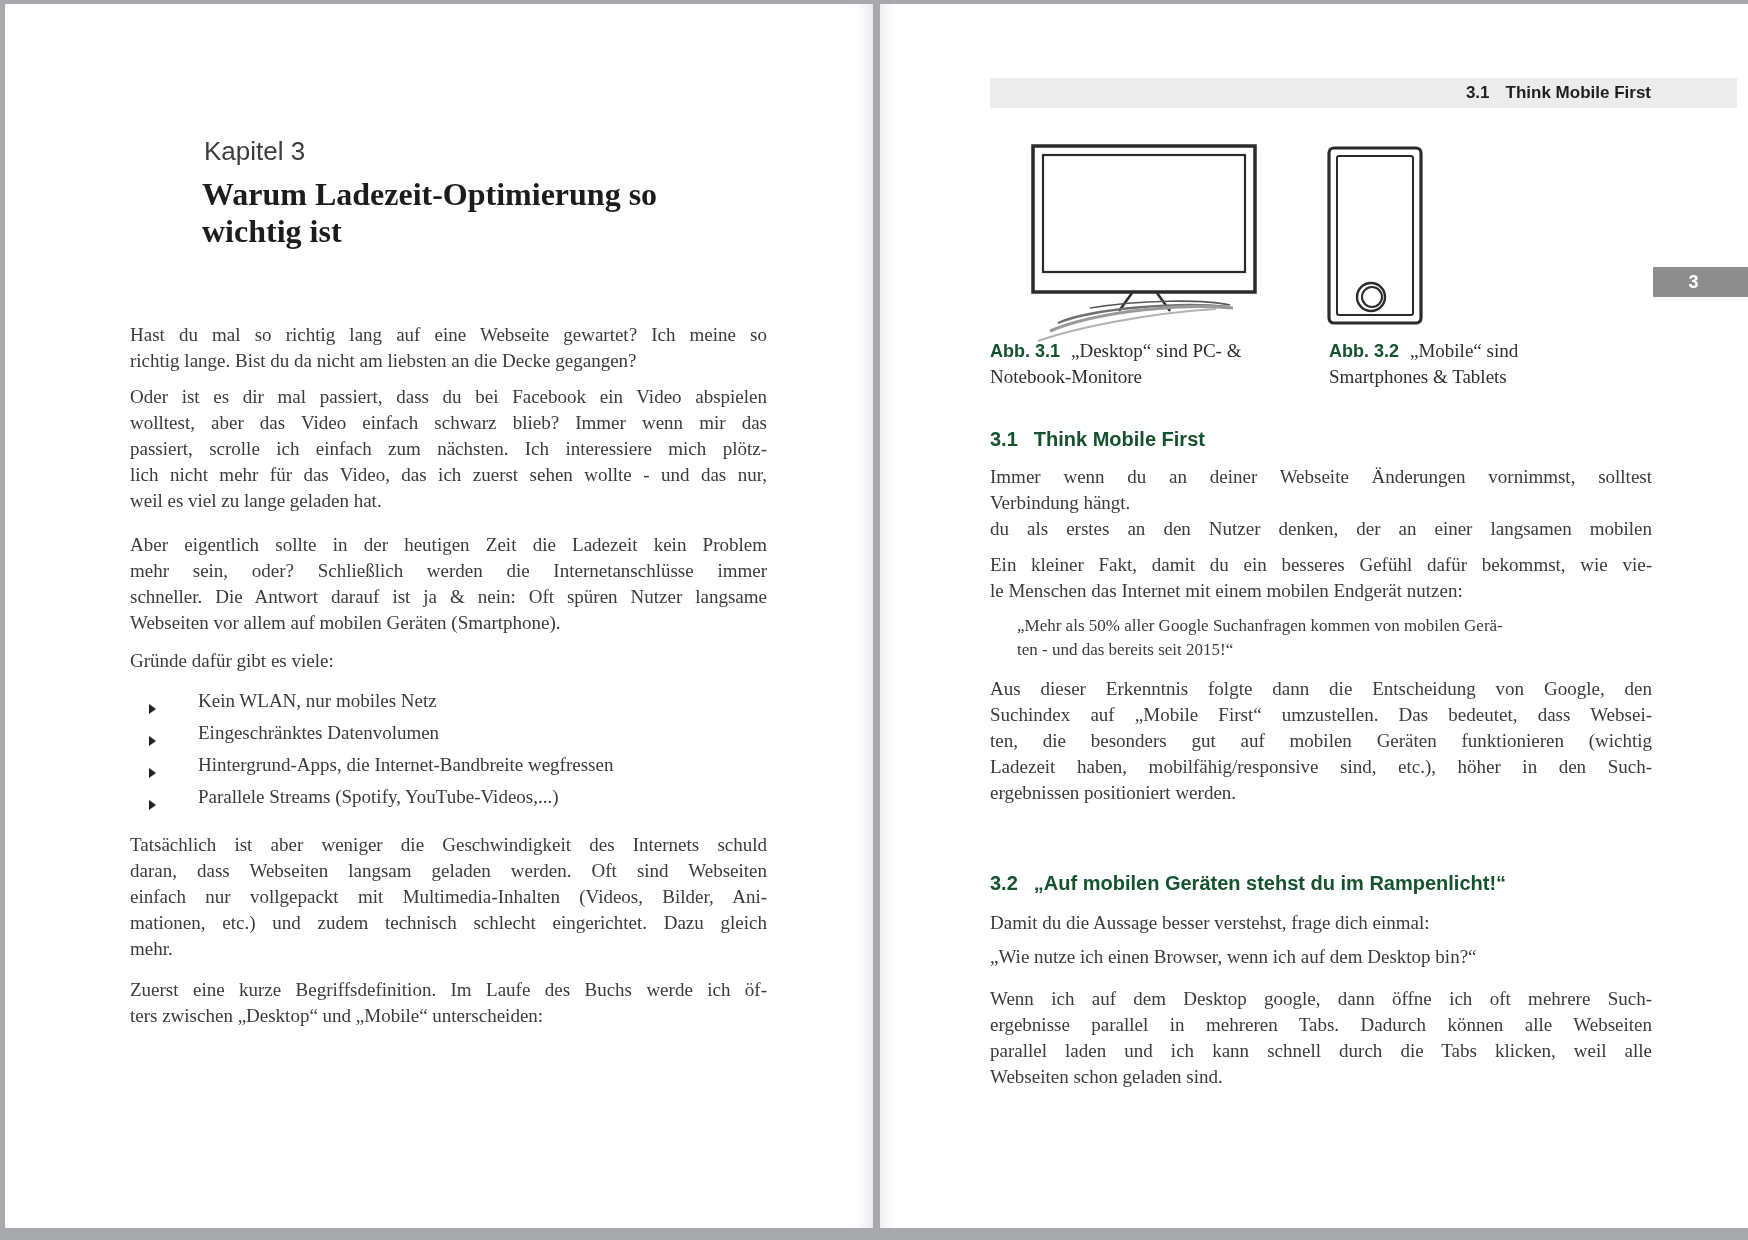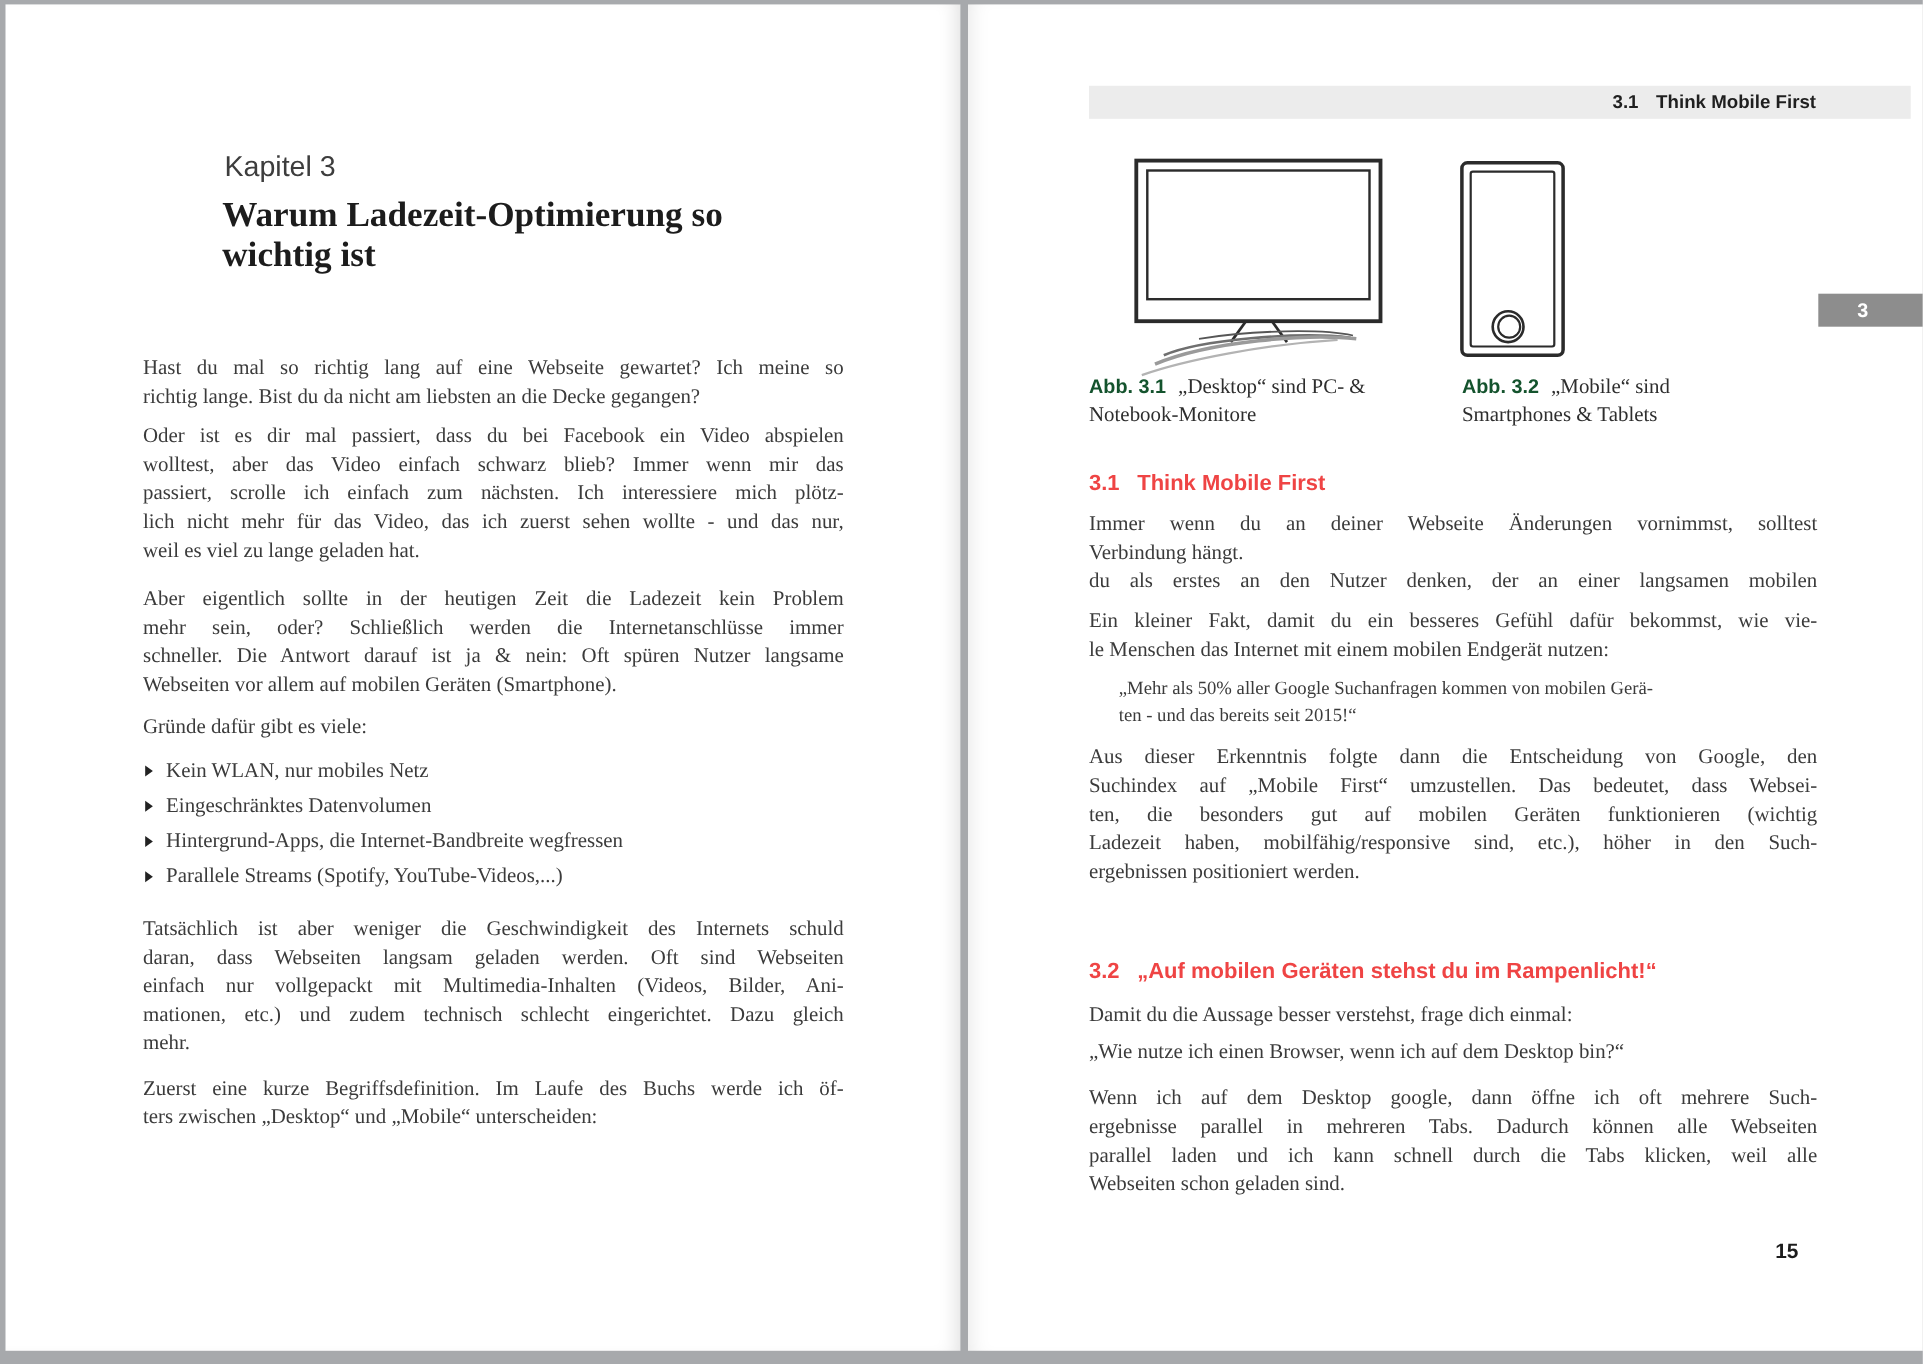--- a/index.html
+++ b/index.html
@@ -27,21 +27,21 @@
   }
 
   .para{
     position:absolute;
     font-family:"Liberation Serif",serif;
     font-size:19px;line-height:26px;color:#3b3b3b;
   }
   .jl{text-align:justify;text-align-last:justify;}
   .jl.last{text-align-last:auto;}
 
-  .bullet-row{position:absolute;left:125px;display:flex;align-items:flex-start;}
+  .bullet-row{position:absolute;left:142px;display:flex;align-items:flex-end;gap:30px;}
   .tri{
     width:0;height:0;margin:8px 12px 0 2px;
     border-left:7px solid #222;
     border-top:5.5px solid transparent;
     border-bottom:5.5px solid transparent;
     flex:0 0 auto;
   }
   .bullet-text{
     font-family:"Liberation Serif",serif;
     font-size:19px;line-height:26px;color:#3b3b3b;
@@ -67,21 +67,21 @@
   .cap-label{
     font-family:"Liberation Sans",sans-serif;
     font-weight:700;font-size:18px;color:#14532d;
     margin-right:11px;
   }
   .cap-text{white-space:pre-line;}
 
   .sec-heading{
     position:absolute;left:110px;
     font-family:"Liberation Sans",sans-serif;
-    font-weight:700;font-size:20px;color:#ef4444;
+    font-weight:700;font-size:20px;color:#14532d;
     white-space:nowrap;
     text-align:center;
   }
   .sec-heading .sec-num{margin-right:16px;}
 
   .quote{
     position:absolute;left:137px;top:610px;width:540px;
     font-family:"Liberation Serif",serif;
     font-size:17px;line-height:24px;color:#3b3b3b;
     white-space:pre-line;
@@ -239,19 +239,18 @@
 
     <div class="para" style="left:110px;top:940px;width:662px;">„Wie nutze ich einen Browser, wenn ich auf dem Desktop bin?“</div>
 
     <div class="para" style="left:110px;top:982px;width:662px;">
         <div class="jl">Wenn ich auf dem Desktop google, dann öffne ich oft mehrere Such-</div>
         <div class="jl">ergebnisse parallel in mehreren Tabs. Dadurch können alle Webseiten</div>
         <div class="jl">parallel laden und ich kann schnell durch die Tabs klicken, weil alle</div>
         <div class="jl last">Webseiten schon geladen sind.</div>
       </div>
 
-    <div class="folio">15</div>
 
   </div>
 
   <div class="chapter-tab">3</div>
 
 </div>
 
 </body></html>

